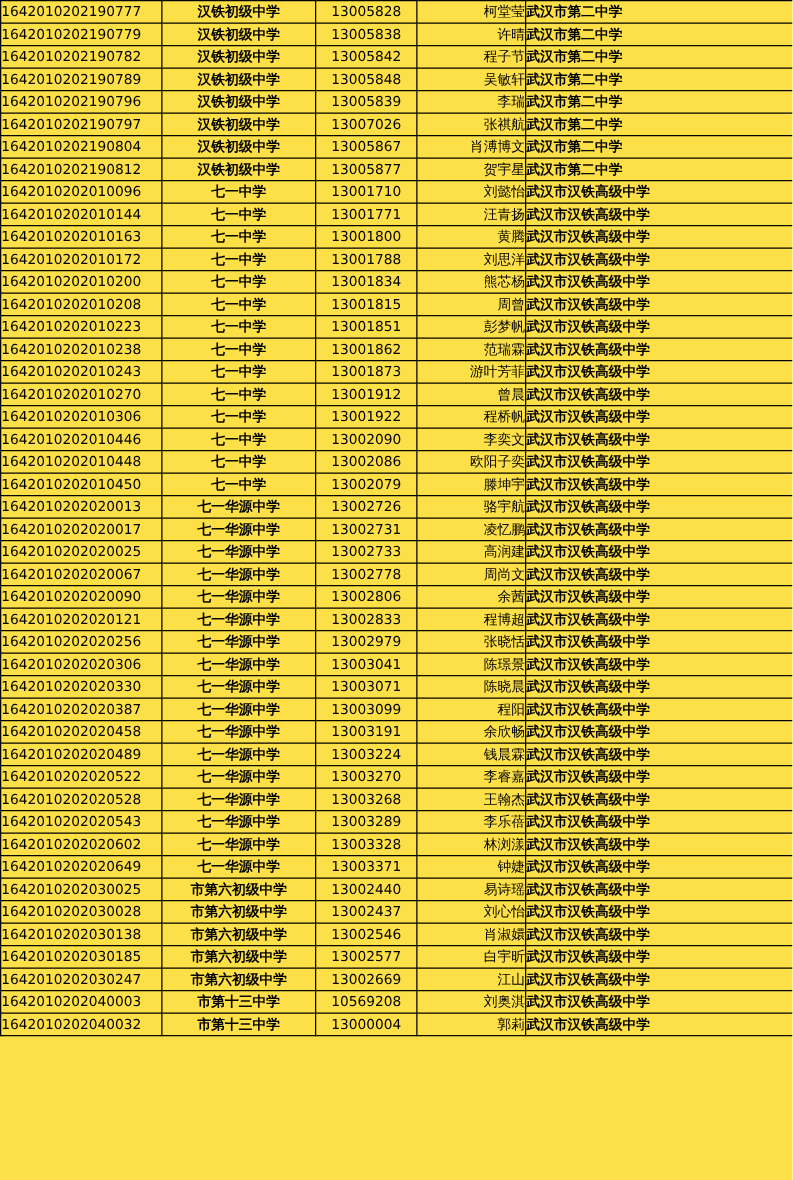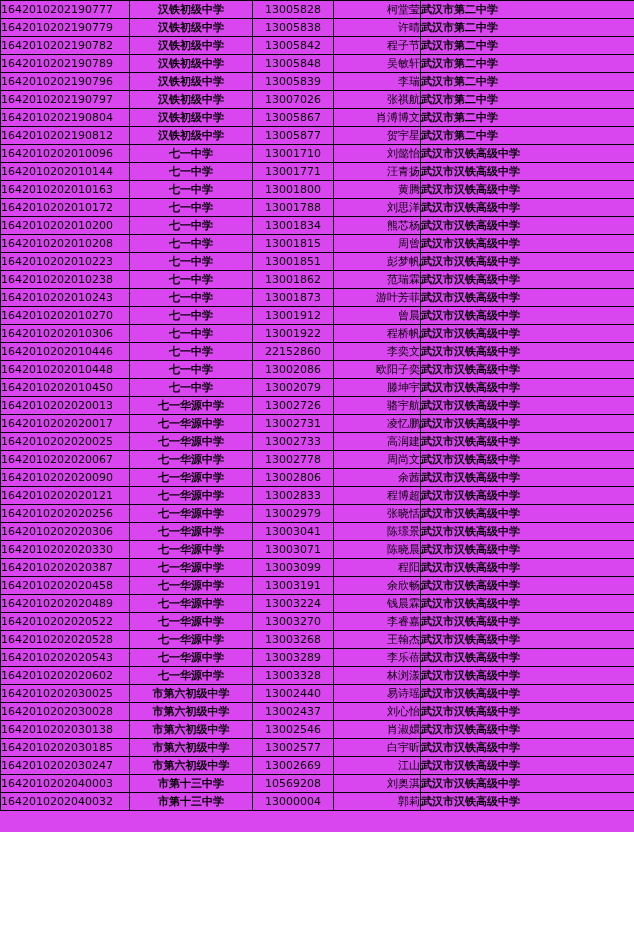--- a/index.html
+++ b/index.html
@@ -6,24 +6,24 @@
     margin: 0;
     padding: 0;
     background: #ffffff;
   }
   body {
     width: 634px;
     font-family: "DejaVu Sans", "Liberation Sans", sans-serif;
   }
   #sheet {
     width: 634px;
-    height: 832px;
+    height: 944px;
     box-sizing: border-box;
     overflow: hidden;
-    background: #d946ef;
+    background: #fde047;
   }
   table.grid {
     border-collapse: collapse;
     width: 634px;
     table-layout: fixed;
   }
   table.grid td {
     border: 1px solid #000000;
     font-size: 11px;
     line-height: 13px;
@@ -200,21 +200,21 @@
         <tr>
           <td class="c-id">1642010202010306</td>
           <td class="c-school">七一中学</td>
           <td class="c-exam">13001922</td>
           <td class="c-name">程桥帆</td>
           <td class="c-dest">武汉市汉铁高级中学</td>
         </tr>
         <tr>
           <td class="c-id">1642010202010446</td>
           <td class="c-school">七一中学</td>
-          <td class="c-exam">22152860</td>
+          <td class="c-exam">13002090</td>
           <td class="c-name">李奕文</td>
           <td class="c-dest">武汉市汉铁高级中学</td>
         </tr>
         <tr>
           <td class="c-id">1642010202010448</td>
           <td class="c-school">七一中学</td>
           <td class="c-exam">13002086</td>
           <td class="c-name">欧阳子奕</td>
           <td class="c-dest">武汉市汉铁高级中学</td>
         </tr>
@@ -328,20 +328,27 @@
           <td class="c-school">七一华源中学</td>
           <td class="c-exam">13003289</td>
           <td class="c-name">李乐蓓</td>
           <td class="c-dest">武汉市汉铁高级中学</td>
         </tr>
         <tr>
           <td class="c-id">1642010202020602</td>
           <td class="c-school">七一华源中学</td>
           <td class="c-exam">13003328</td>
           <td class="c-name">林浏漾</td>
+          <td class="c-dest">武汉市汉铁高级中学</td>
+        </tr>
+        <tr>
+          <td class="c-id">1642010202020649</td>
+          <td class="c-school">七一华源中学</td>
+          <td class="c-exam">13003371</td>
+          <td class="c-name">钟婕</td>
           <td class="c-dest">武汉市汉铁高级中学</td>
         </tr>
         <tr>
           <td class="c-id">1642010202030025</td>
           <td class="c-school">市第六初级中学</td>
           <td class="c-exam">13002440</td>
           <td class="c-name">易诗瑶</td>
           <td class="c-dest">武汉市汉铁高级中学</td>
         </tr>
         <tr>

